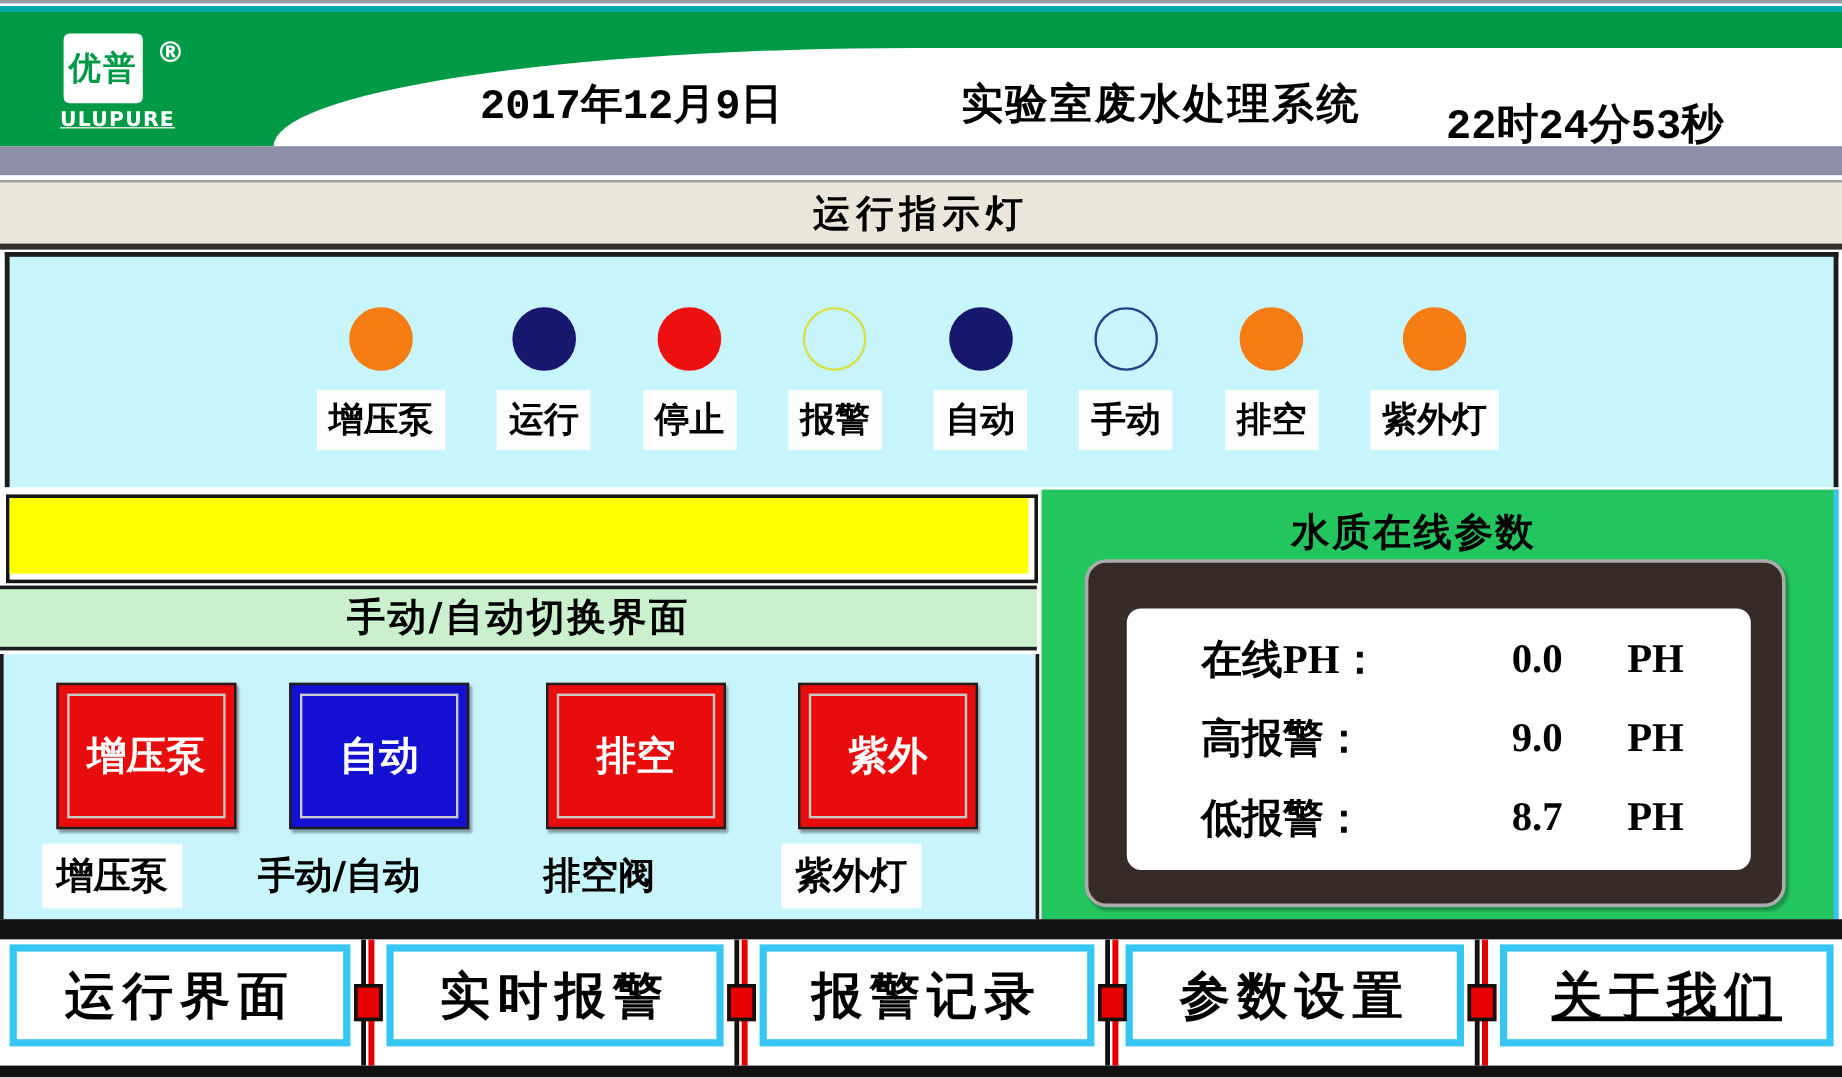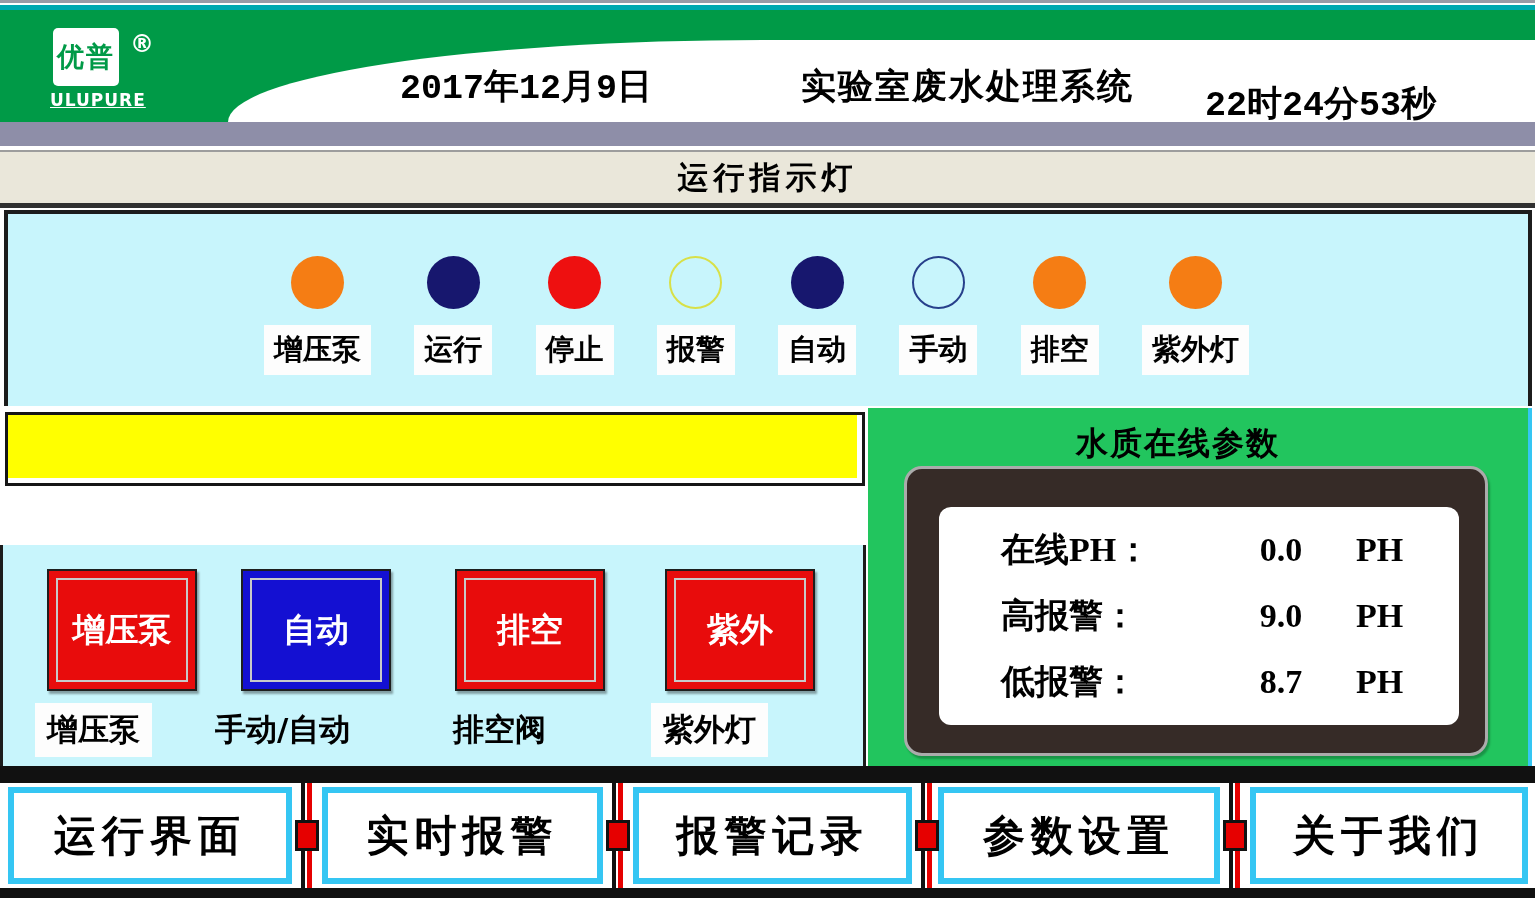--- a/index.html
+++ b/index.html
@@ -95,28 +95,28 @@
                display:flex; flex-direction:column; justify-content:center; gap:20px;
                padding-left:62px; font-family:"Liberation Serif","DejaVu Serif",serif; }
   .wq-row { display:flex; align-items:center; font-size:34px; font-weight:bold; color:#000; }
   .wq-label { width:205px; }
   .wq-value { width:150px; text-align:center; }
   .wq-unit  { width:auto; }
 
   
   .sep-black { position:absolute; left:0; top:766px; width:1535px; height:17px; background:#111111; }
   .navbar { position:absolute; left:0; top:783px; width:1535px; height:105px; background:#ffffff; }
-  .nav-btn { position:absolute; top:4px; height:97px; background:#ffffff; border:6px solid #35c6f3;
+  .nav-btn { position:absolute; top:4px; height:85px; background:#ffffff; border:6px solid #35c6f3;
              display:flex; align-items:center; justify-content:center;
              font-size:42px; font-weight:bold; color:#000; letter-spacing:6px; cursor:pointer; }
   .nb1 { left:8px;    width:284px; }
   .nb2 { left:322px;  width:281px; }
   .nb3 { left:633px;  width:279px; }
   .nb4 { left:938px;  width:282px; }
-  .nb5 { left:1250px; width:278px; }
+  .nb5 { left:1250px; width:278px;text-decoration:underline; }
   .nav-sep { position:absolute; top:0; width:30px; height:105px; }
   .ns1 { left:292px; } .ns2 { left:603px; } .ns3 { left:912px; } .ns4 { left:1220px; }
   .nav-sep::before { content:""; position:absolute; left:9px;  top:0; bottom:0; width:4px; background:#111; }
   .nav-sep::after  { content:""; position:absolute; left:15px; top:0; bottom:0; width:5px; background:#e60000; }
   .nav-sep .knob { position:absolute; left:3px; top:37px; width:24px; height:31px;
                    background:#e60000; border:3px solid #111; z-index:2; }
   .bottom-black { position:absolute; left:0; top:888px; width:1535px; height:10px; background:#111111; }
 </style>
 </head>
 <body>
@@ -179,20 +179,21 @@
         <div class="lamp on-orange"></div>
         <div class="lamp-label">紫外灯</div>
       </div>
     </div>
   </div>
 
   <div class="yellow-bar">
     <div class="yellow-inner"></div>
   </div>
 
+  <div class="green-banner">手动/自动切换界面</div>
 
   <div class="btn-area">
     <div class="hmi-btn red btn1">
       <span class="inner-frame"></span>
       <span>增压泵</span>
     </div>
     <div class="hmi-btn blue btn2">
       <span class="inner-frame"></span>
       <span>自动</span>
     </div>

